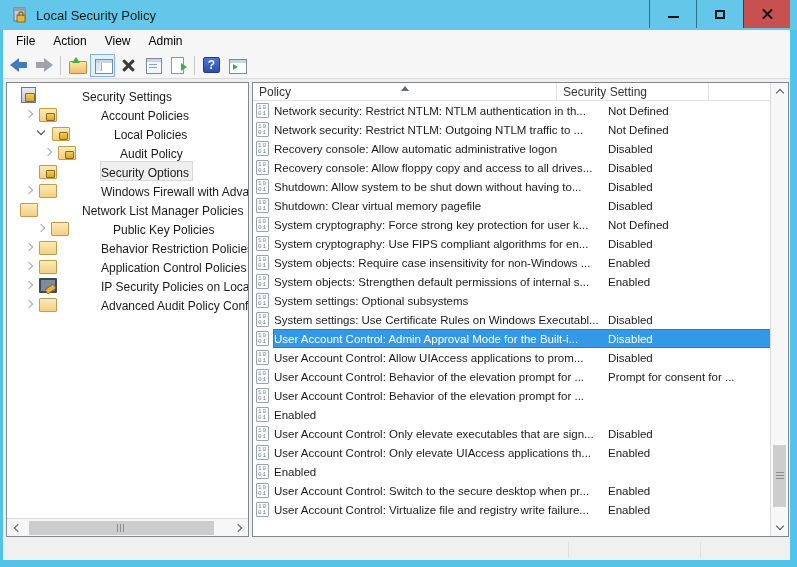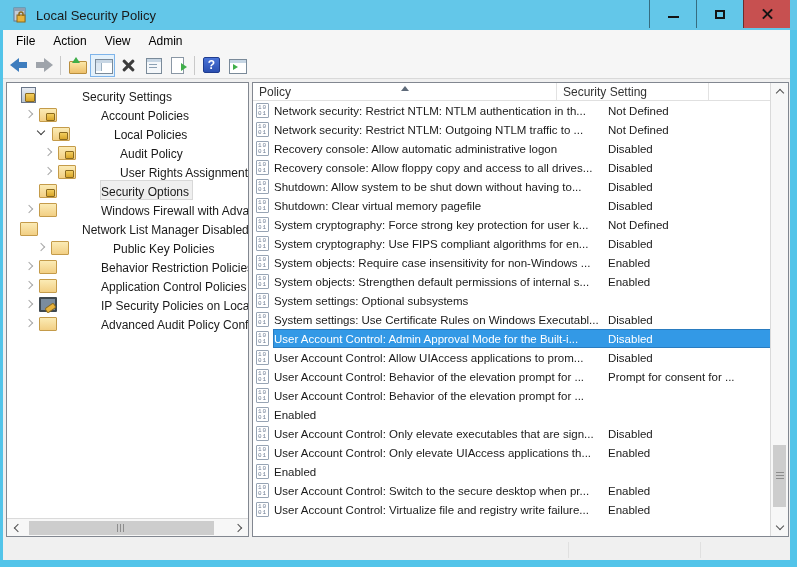--- a/index.html
+++ b/index.html
@@ -273,27 +273,20 @@
             </div>
 
             <div class="tree-row tic-folder-lock exp-collapsed" style="padding-left: 32px;">
               <span class="chevron"></span>
               <span class="tree-ic"></span>
               <span class="tree-hl">
                 <span class="tree-label">Audit Policy</span>
               </span>
             </div>
 
-            <div class="tree-row tic-folder-lock exp-collapsed" style="padding-left: 32px;">
-              <span class="chevron"></span>
-              <span class="tree-ic"></span>
-              <span class="tree-hl">
-                <span class="tree-label">User Rights Assignment</span>
-              </span>
-            </div>
 
             <div class="tree-row selected tic-folder-lock exp-none" style="padding-left: 32px;">
 
               <span class="tree-ic"></span>
               <span class="tree-hl">
                 <span class="tree-label">Security Options</span>
               </span>
             </div>
 
             <div class="tree-row tic-folder exp-collapsed" style="padding-left: 13px;">
@@ -301,21 +294,21 @@
               <span class="tree-ic"></span>
               <span class="tree-hl">
                 <span class="tree-label">Windows Firewall with Advanced Secu</span>
               </span>
             </div>
 
             <div class="tree-row tic-folder exp-none" style="padding-left: 13px;">
 
               <span class="tree-ic"></span>
               <span class="tree-hl">
-                <span class="tree-label">Network List Manager Disabled</span>
+                <span class="tree-label">Network List Manager Policies</span>
               </span>
             </div>
 
             <div class="tree-row tic-folder exp-collapsed" style="padding-left: 25px;">
               <span class="chevron"></span>
               <span class="tree-ic"></span>
               <span class="tree-hl">
                 <span class="tree-label">Public Key Policies</span>
               </span>
             </div>

